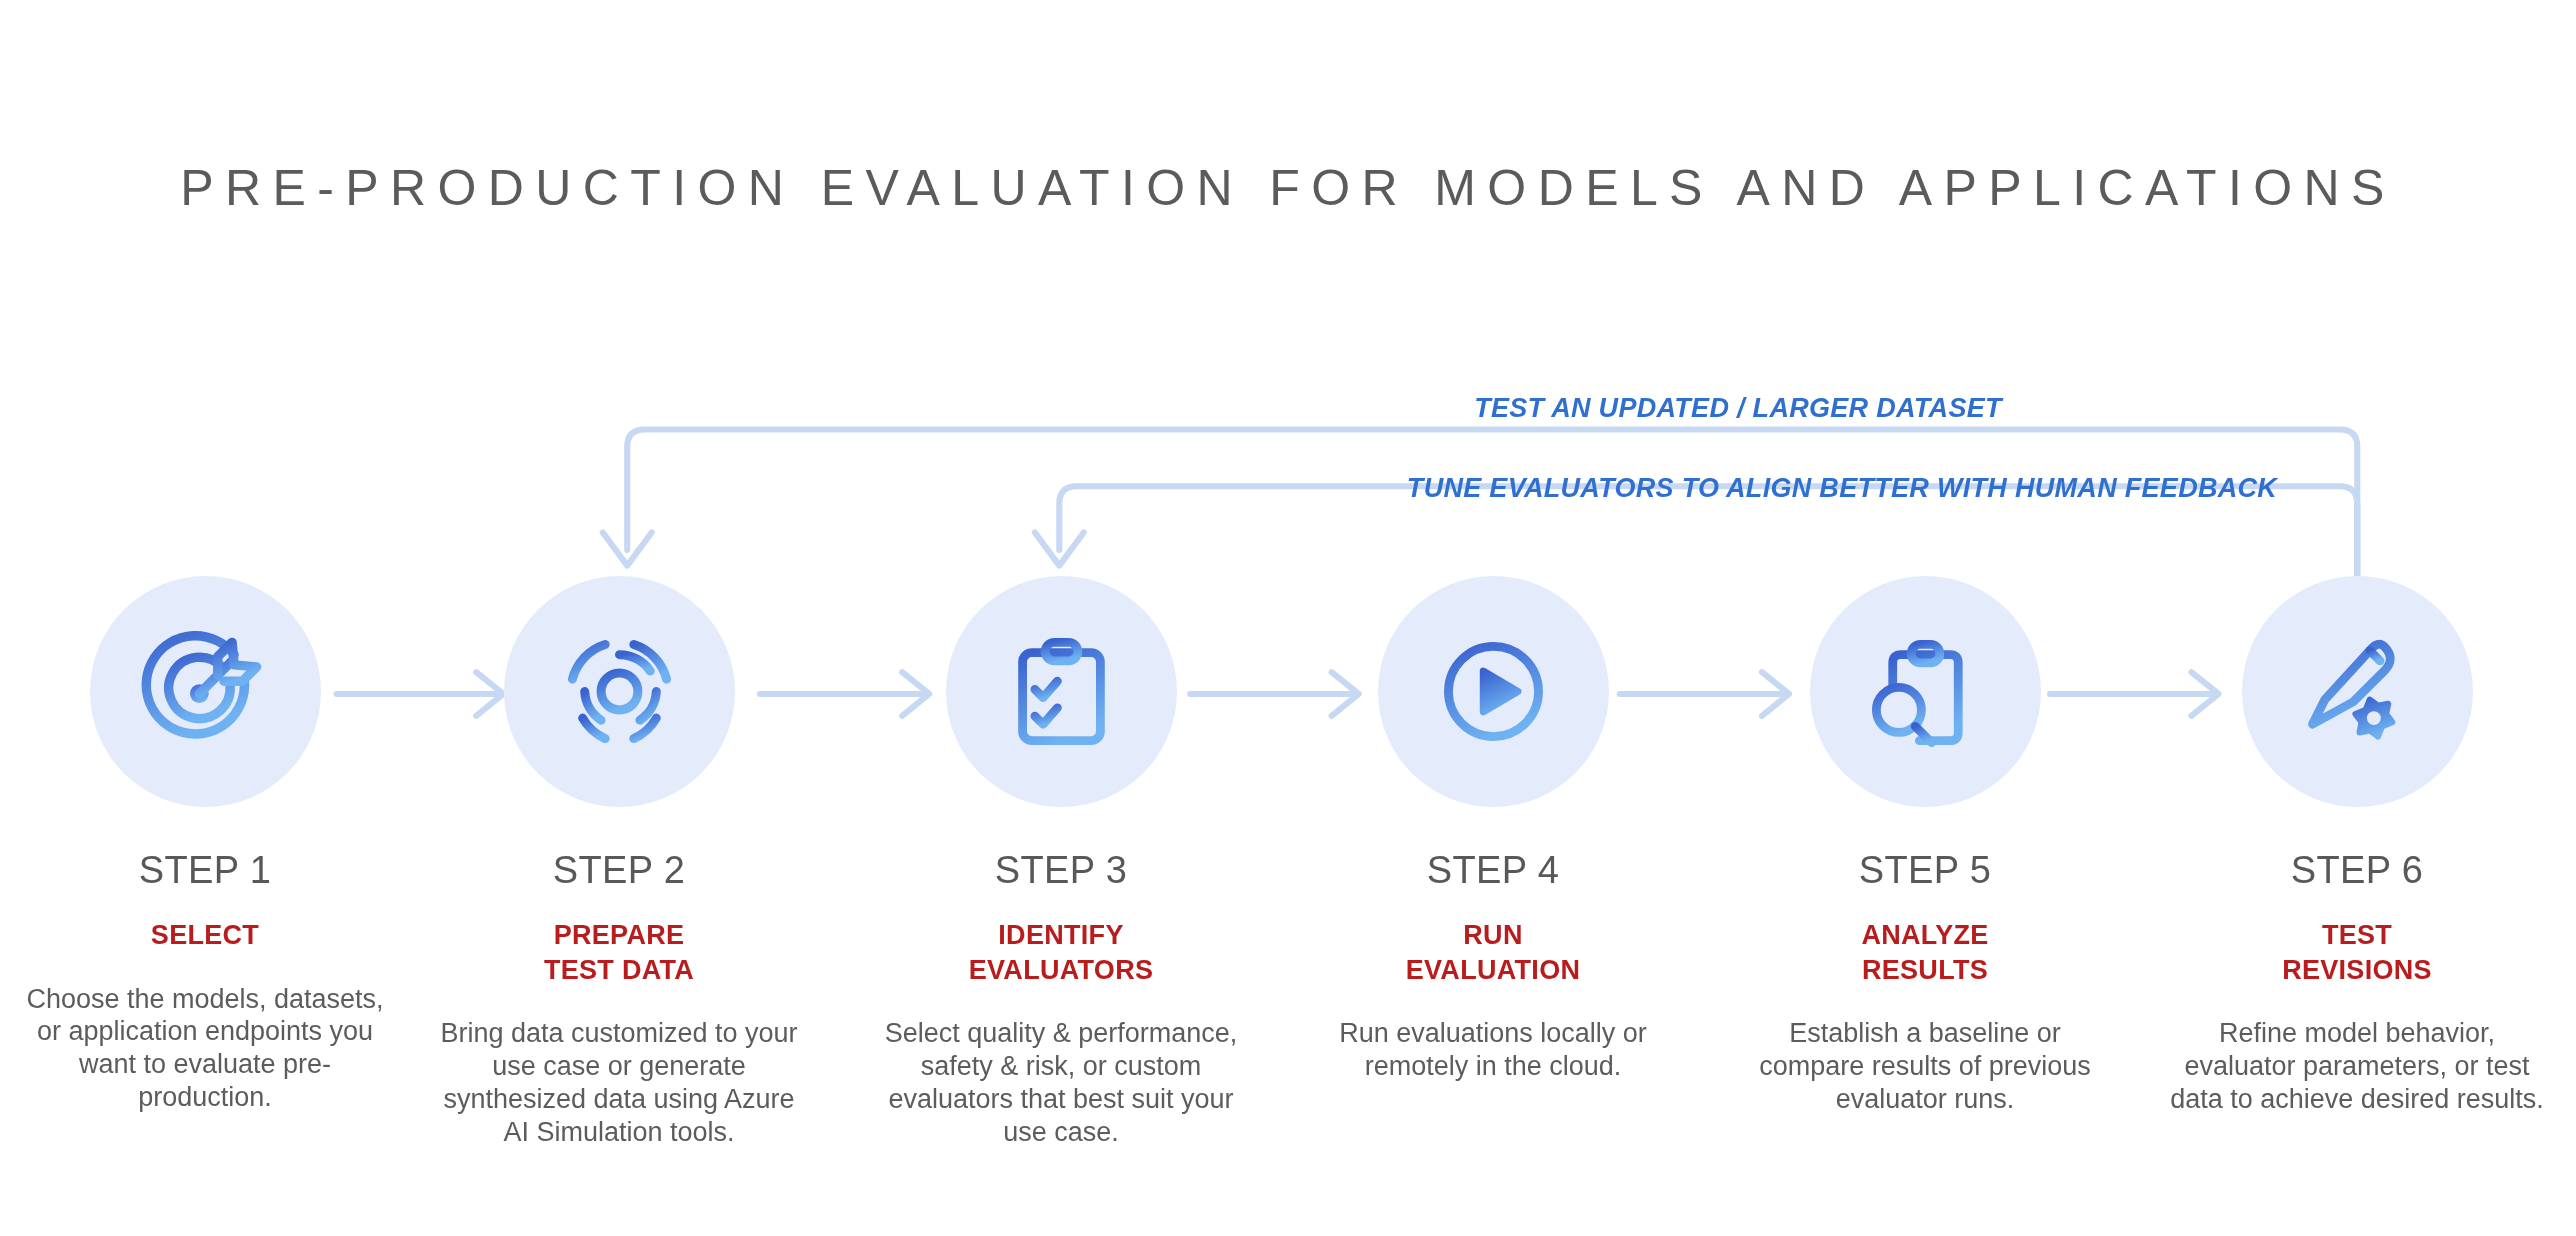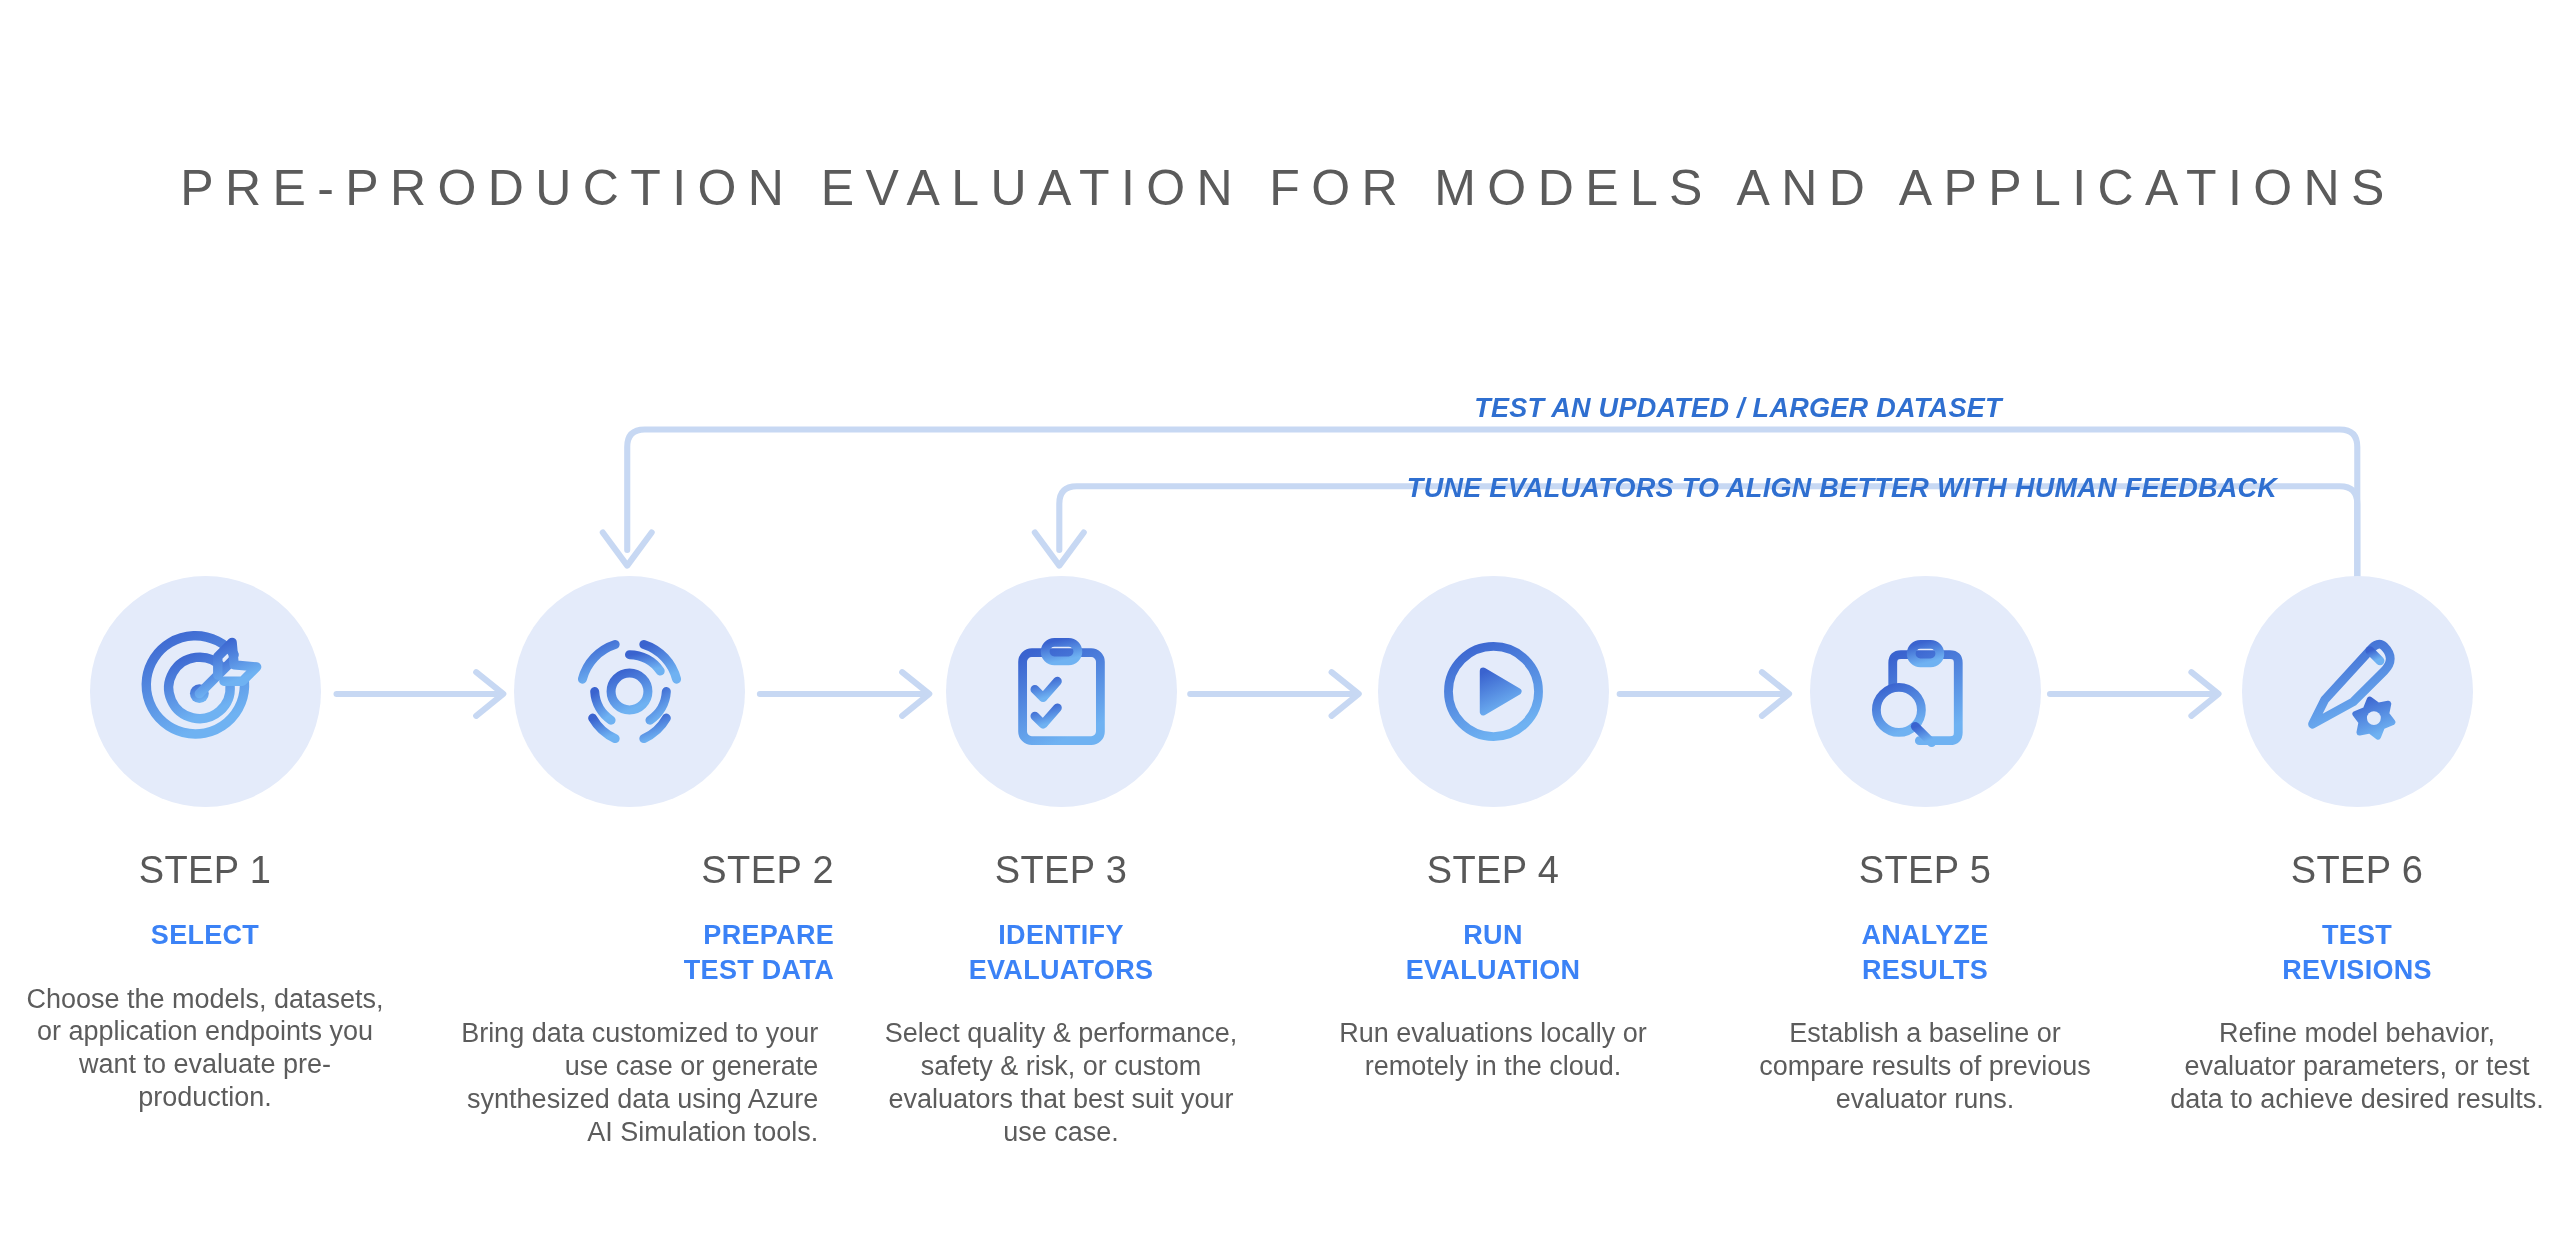--- a/index.html
+++ b/index.html
@@ -83,21 +83,21 @@
     margin-top: 42px;
     font-size: 38px;
     font-weight: 400;
     color: #585858;
     letter-spacing: 0.4px;
   }
   .step-title {
     margin-top: 26px;
     font-size: 27px;
     font-weight: bold;
-    color: #3b82f6;
+    color: #b91c1c;
     line-height: 1.28;
     letter-spacing: 0.3px;
   }
   .step-desc {
     margin-top: 30px;
     font-size: 27px;
     font-weight: 400;
     color: #5c5c5c;
     line-height: 1.22;
     padding: 0 15.7px;
@@ -169,21 +169,21 @@
           <path d="M38 24 L38 15 L45 8 L46 19 L57 20 L50 27 L41 27" fill="none" stroke="url(#g1)" stroke-width="4.6" stroke-linejoin="round" stroke-linecap="round"></path>
         </svg>
       </div>
       <div class="step-num">STEP 1</div>
       <div class="step-title">
         <div>SELECT</div>
       </div>
       <div class="step-desc">Choose the models, datasets, or application endpoints you want to evaluate pre-production.</div>
     </div>
 
-    <div class="step" style="left:424px;text-align:right;">
+    <div class="step" style="left:414px;">
       <div class="circle">
         <svg width="131" height="131" viewBox="0 0 64 64">
           <defs>
             <linearGradient id="g2" x1="0.1" y1="0" x2="0.5" y2="1">
               <stop offset="0%" stop-color="#3a63cf"></stop>
                 <stop offset="100%" stop-color="#6fb2f2"></stop>
             </linearGradient>
           </defs>
           <g fill="none" stroke="url(#g2)" stroke-width="4.4" stroke-linecap="round">
             <circle cx="32" cy="32" r="9"></circle>

